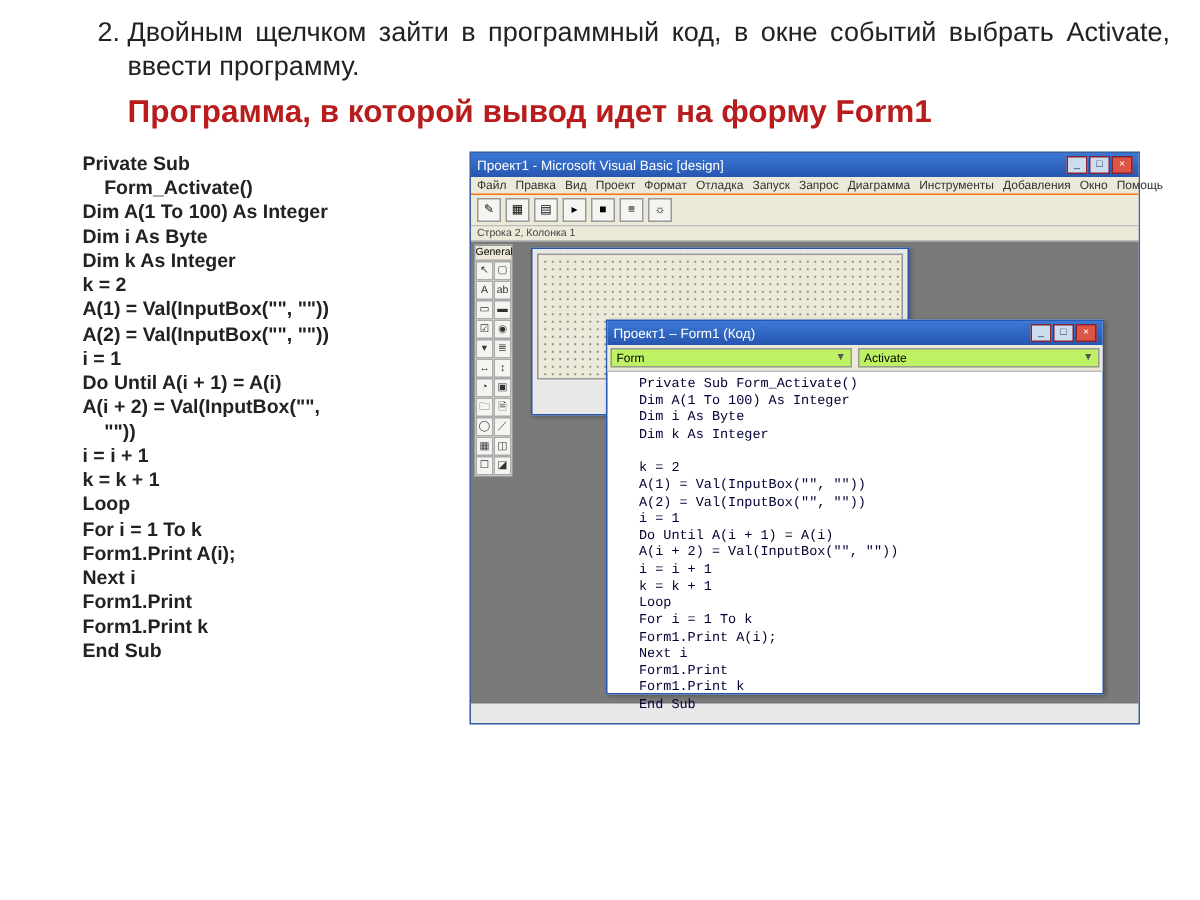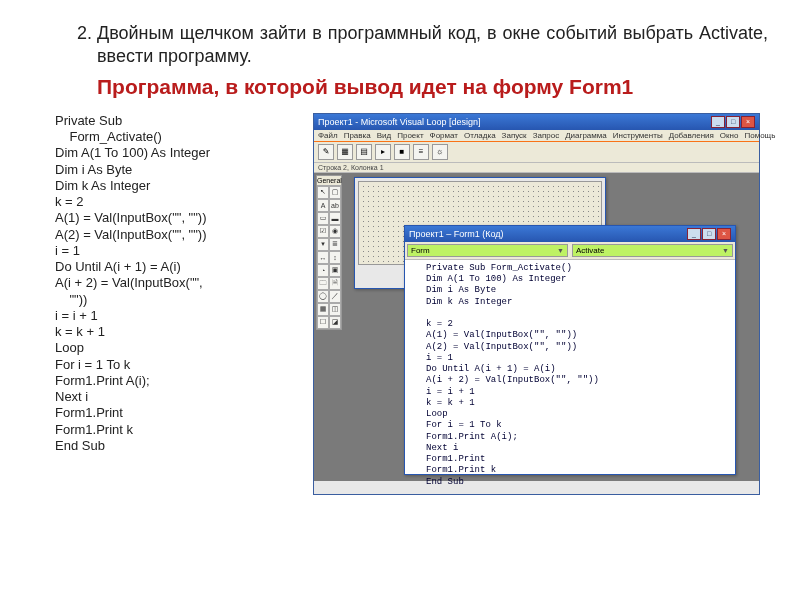--- a/index.html
+++ b/index.html
@@ -1,21 +1,21 @@
 <!DOCTYPE html>
 <html><head>
 <meta charset="utf-8">
 <style>
   body{margin:0;font-family:Arial,sans-serif;background:#fff;width:800px;height:600px;position:relative;overflow:hidden}
   .slide{position:relative;width:800px;height:600px;box-sizing:border-box;padding:10px 20px 10px 35px}
-  ol.outer{margin:12px;padding:0 0 0 50px;list-style:decimal}
+  ol.outer{margin:0;padding:0 0 0 50px;list-style:decimal}
   ol.outer>li{font-size:18px;color:#222;line-height:1.3;text-align:justify}
   .title{display:block;margin-top:6px;font-size:21px;font-weight:bold;color:#b91c1c;line-height:1.15}
   .body{display:flex;margin-top:14px;gap:18px}
-  .code{font-size:13px;font-weight:normal;color:#222;line-height:1.25;white-space:pre-wrap;width:240px;padding-left:20px}
+  .code{font-size:13px;font-weight:bold;color:#222;line-height:1.25;white-space:pre-wrap;width:240px;padding-left:20px}
   .shot{flex:1}
   .app{border:1px solid #3a5ea0;font-family:Tahoma,Arial,sans-serif;font-size:9px;color:#000;background:#e8e8e8;position:relative;width:445px;height:380px}
   .tbar{height:16px;background:linear-gradient(#3b78d6,#2756b0);color:#fff;display:flex;align-items:center;padding:0 4px;font-size:9px}
   .tbar .spacer{flex:1}
   .wbtn{width:12px;height:10px;background:#d54;border:1px solid #823;margin-left:1px;font-size:7px;color:#fff;display:flex;align-items:center;justify-content:center}
   .wbtn.min,.wbtn.max{background:#cde;color:#235}
   .menu{background:#ece9d8;padding:1px 4px;font-size:8px;color:#333;display:flex;gap:6px;border-bottom:1px solid #f97316}
   .tools{background:#ece9d8;padding:2px 4px;display:flex;gap:3px;border-bottom:1px solid #bbb}
   .tbtn{width:14px;height:14px;border:1px solid #999;background:#f4f4f0;display:flex;align-items:center;justify-content:center;font-size:8px}
   .status{background:#ece9d8;font-size:7px;padding:1px 4px;border-bottom:1px solid #bbb;color:#444}
@@ -62,21 +62,21 @@
 For i = 1 To k
 Form1.Print A(i);
 Next i
 Form1.Print
 Form1.Print k
 End Sub</div>
 
     <div class="shot">
       <div class="app">
         <div class="tbar">
-          <span>Проект1 - Microsoft Visual Loop [design]</span>
+          <span>Проект1 - Microsoft Visual Basic [design]</span>
           <span class="spacer"></span>
           <span class="wbtn min">_</span>
           <span class="wbtn max">□</span>
           <span class="wbtn">×</span>
         </div>
         <div class="menu">
           <span>Файл</span>
           <span>Правка</span>
           <span>Вид</span>
           <span>Проект</span>

